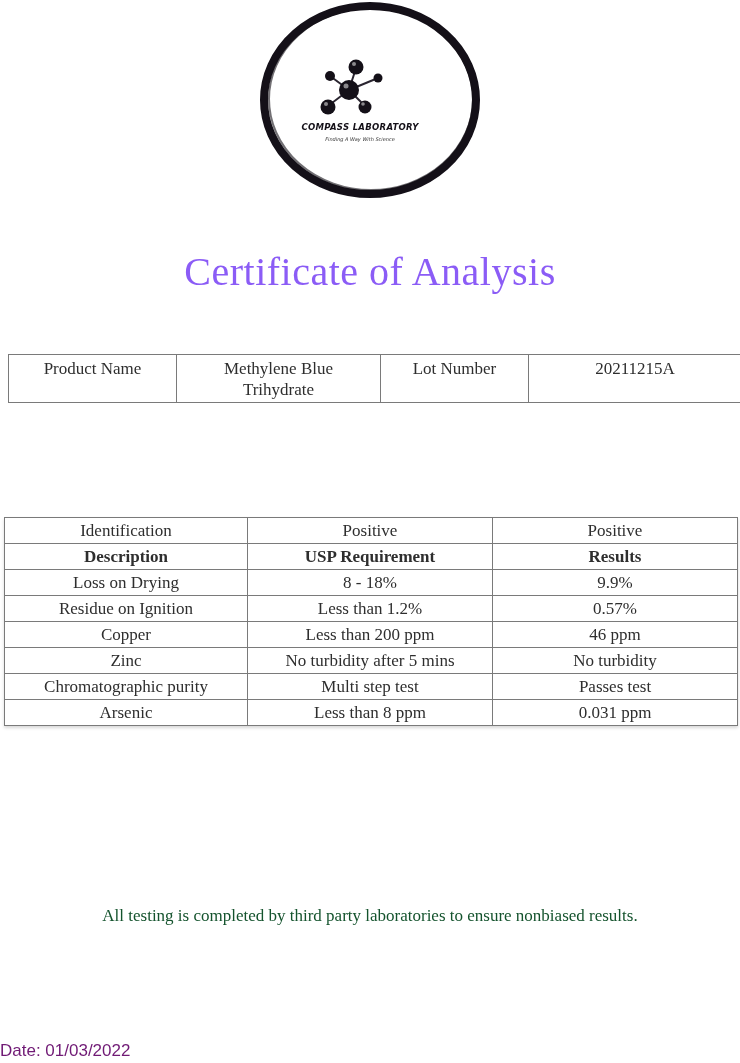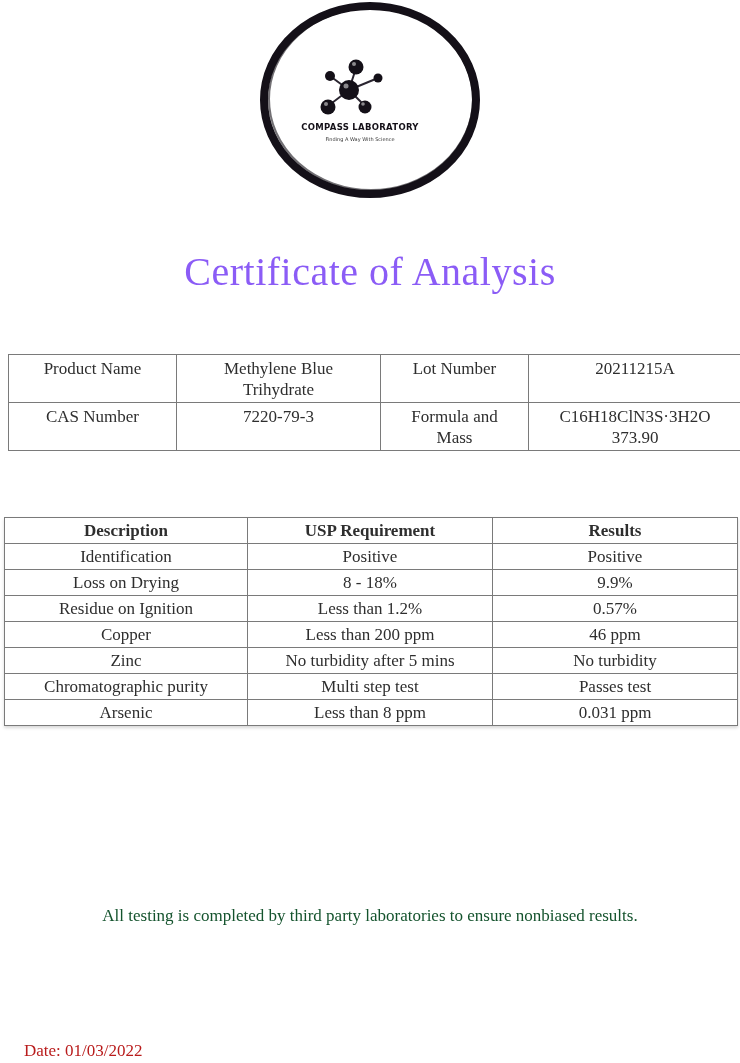--- a/index.html
+++ b/index.html
@@ -1,21 +1,21 @@
 <!DOCTYPE html>
 <html><head>
   <meta charset="utf-8">
   <style>
     html, body { margin: 0; padding: 0; background: #ffffff; }
     body {
       width: 740px; height: 1063px; position: relative; overflow: hidden;
       font-family: "DejaVu Serif", "Liberation Serif", serif;
       color: #2b2b2b;
     }
-    .logo { position: absolute; left: 250px; top: 2px; width: 240px; height: 196px; }
+    .logo { position: absolute; left: 250px; top: 2px; width: 240px; height: 196px; font-style: italic; }
     .logo svg { display: block; }
     .title {
       position: absolute; left: 0; right: 0; top: 248px; text-align: center;
       font-family: "Liberation Serif", serif; font-size: 40px; color: #8b5cf6;
       letter-spacing: 0.5px;
     }
     table { border-collapse: collapse; position: absolute; table-layout: fixed; }
     td, th {
       border: 1.5px solid #7a7a7a; text-align: center; vertical-align: top;
       font-family: "Liberation Serif", serif; font-size: 17px; color: #2e2e2e;
@@ -24,22 +24,22 @@
     .info { left: 8px; top: 354px; width: 733px; }
     .info td { height: 44px; padding-top: 3px; }
     .results { left: 4px; top: 517px; width: 733px; box-shadow: 0 2px 3px #d8d8d8; }
     .results td, .results th { height: 25px; line-height: 25px; }
     .results th { font-weight: bold; }
     .note {
       position: absolute; left: 0; right: 0; top: 906px; text-align: center;
       font-family: "Liberation Serif", serif; font-size: 17px; color: #14532d;
     }
     .date {
-      position: absolute; left: 24px; top: 1041px;
-      font-family: Liberation Serif, serif; font-size: 17px; color: #b91c1c;
+      position: absolute; left: 0; top: 1041px;
+      font-family: Liberation Sans, sans-serif; font-size: 17px; color: #701a75;
     }
   </style>
 </head>
 <body>
 
 <div class="logo">
   <svg width="240" height="196" viewBox="0 0 240 196">
     <ellipse cx="120" cy="98" rx="106" ry="94" fill="none" stroke="#141018" stroke-width="8"></ellipse>
     <ellipse cx="121" cy="97" rx="102" ry="91" fill="none" stroke="#141018" stroke-width="2" opacity="0.6"></ellipse>
     <g stroke="#2a2530" stroke-width="2">
@@ -77,45 +77,39 @@
       <col style="width:148px">
       <col style="width:213px">
     </colgroup>
   <tbody>
       <tr>
     <td>Product Name</td>
     <td><span>Methylene Blue</span><br><span>Trihydrate</span></td>
     <td>Lot Number</td>
     <td>20211215A</td>
   </tr>
-  <tr>
-    <td>CAS Number</td>
-    <td>7220-79-3</td>
-    <td><span>Formula and</span><br><span>Mass</span></td>
-    <td><span>C16H18ClN3S·3H2O</span><br><span>373.90</span></td>
-  </tr>
 </tbody>
   </table>
 
 <table class="results">
   <colgroup>
       <col style="width:243px">
       <col style="width:245px">
       <col style="width:245px">
     </colgroup>
   <tbody>
       <tr>
+    <td>Identification</td>
+    <td>Positive</td>
+    <td>Positive</td>
+  </tr>
+  <tr>
     <th>Description</th>
     <th>USP Requirement</th>
     <th>Results</th>
-  </tr>
-  <tr>
-    <td>Identification</td>
-    <td>Positive</td>
-    <td>Positive</td>
   </tr>
   <tr>
     <td>Loss on Drying</td>
     <td>8 - 18%</td>
     <td>9.9%</td>
   </tr>
   <tr>
     <td>Residue on Ignition</td>
     <td>Less than 1.2%</td>
     <td>0.57%</td>

